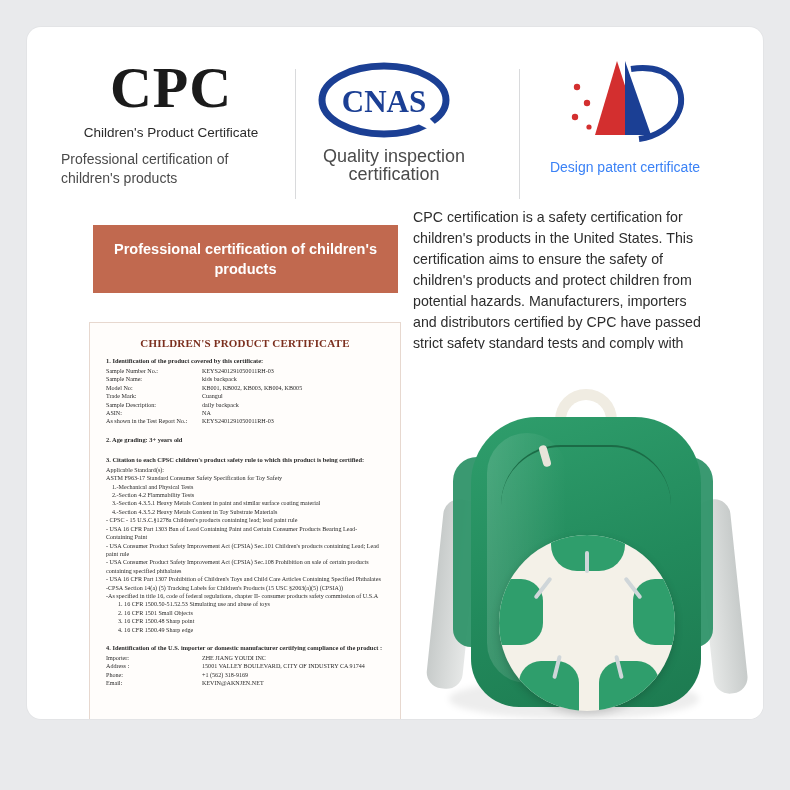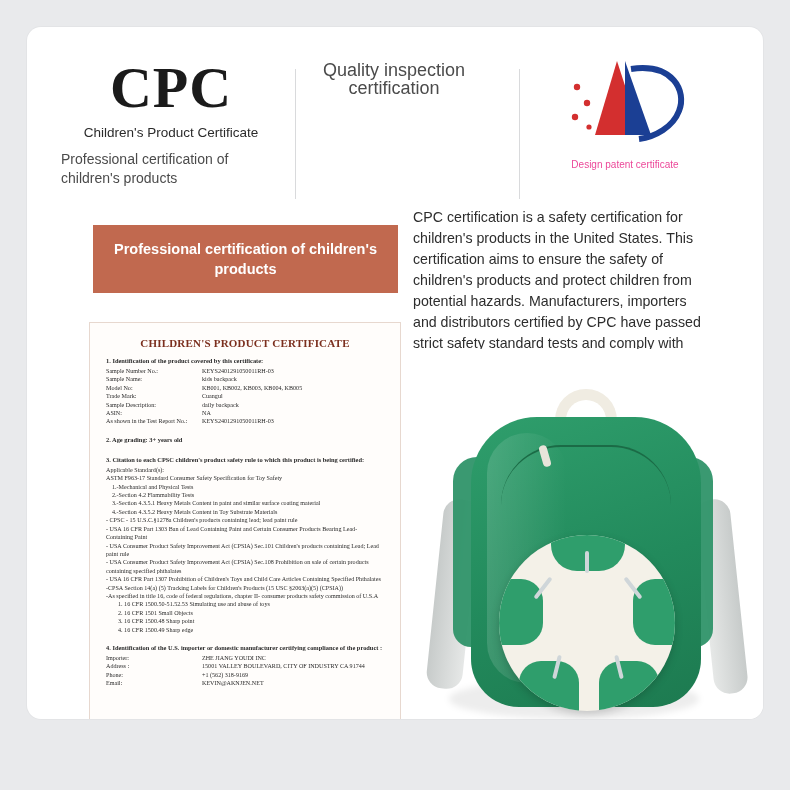--- a/index.html
+++ b/index.html
@@ -93,22 +93,22 @@
     margin-top: 4px;
   }
 
   .patent-wrap {
     height: 92px;
     display: flex;
     align-items: center;
     justify-content: center;
   }
   .patent-cap {
-    font-size: 10px;
-    color: #ec4899;
+    font-size: 14px;
+    color: #3b82f6;
     margin-top: 10px;
     text-align: center;
   }
 
   
   .banner {
     position: absolute;
     left: 66px;
     top: 198px;
     width: 305px;
@@ -338,20 +338,27 @@
 
   <div class="cert-strip">
 
     <div class="cert-col c1">
       <div class="cpc-logo">CPC</div>
       <div class="cpc-sub">Children's Product Certificate</div>
       <div class="cpc-desc">Professional certification of children's products</div>
     </div>
 
     <div class="cert-col c2">
+      <div class="cnas-wrap">
+        <svg width="150" height="86" viewBox="0 0 150 86">
+          <ellipse cx="72" cy="43" rx="62" ry="34" fill="none" stroke="#1b3f94" stroke-width="7"></ellipse>
+          <path d="M104 66 L140 84 L116 60 Z" fill="#ffffff"></path>
+          <text x="72" y="55" text-anchor="middle" font-family="Liberation Serif, serif" font-size="31" font-weight="bold" fill="#1b3f94">CNAS</text>
+        </svg>
+      </div>
       <div class="cnas-cap">Quality inspection certification</div>
     </div>
 
     <div class="cert-col c3">
       <div class="patent-wrap">
         <svg width="140" height="92" viewBox="0 0 140 92">
           <path d="M62 4 L86 78 L40 78 Z" fill="#d32f2f"></path>
           <path d="M70 4 L70 78 L96 78 Z" fill="#1b3f94"></path>
           <path d="M76 12 C118 6 132 34 124 54 C118 70 100 80 84 82" fill="none" stroke="#1b3f94" stroke-width="6"></path>
           <g fill="#d32f2f">

